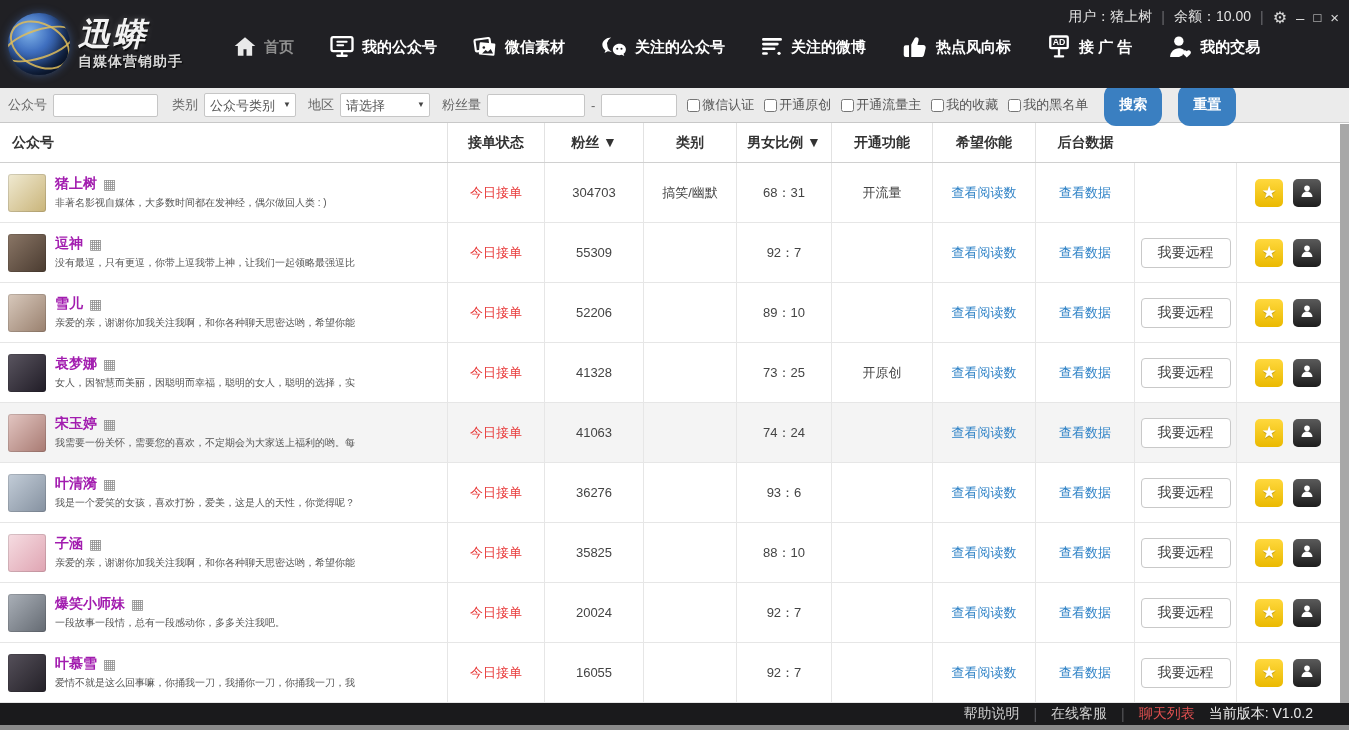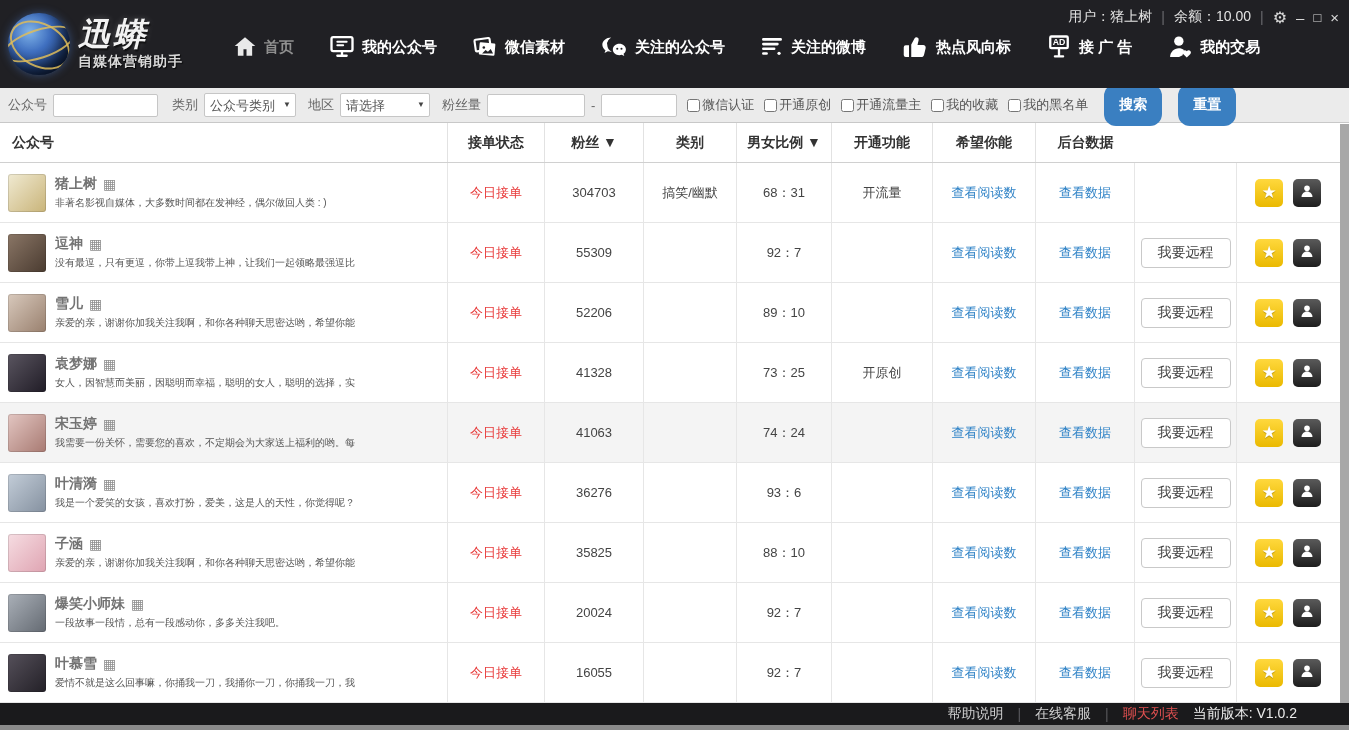--- a/index.html
+++ b/index.html
@@ -62,39 +62,39 @@
   .thead .th:last-child { border-right:none; }
 
   .trow { height:60px; border-bottom:1px solid #e6e6e6; background:#fff; font-size:13px; color:#444; }
   .trow.hl { background:#f4f4f4; }
   .td { display:flex; align-items:center; justify-content:center; border-right:1px solid #e6e6e6; overflow:hidden; }
   .td:last-child { border-right:none; }
   .td-account { justify-content:flex-start; padding:0 10px 0 8px; gap:9px; }
   .avatar { width:38px; height:38px; border-radius:3px; flex:0 0 38px; box-shadow:inset 0 0 0 1px rgba(0,0,0,.12); }
   .acc-text { display:flex; flex-direction:column; gap:3px; min-width:0; }
   .acc-name-line { display:flex; align-items:center; gap:6px; }
-  .acc-name { font-size:14px; font-weight:bold; color:#737373; cursor:pointer; white-space:nowrap; }
+  .acc-name { font-size:14px; font-weight:bold; color:#a21caf; cursor:pointer; white-space:nowrap; }
   .qr { color:#8e8e8e; font-size:14px; line-height:14px; }
   .acc-desc { font-size:10px; color:#555; white-space:nowrap; overflow:hidden; text-overflow:clip; max-width:360px; }
   .status { color:#e83a3a; }
   .link { color:#2e82c6; cursor:pointer; }
   .btn-remote { width:90px; height:30px; background:#fff; border:1px solid #c9c9c9; border-radius:4px;
                 font-size:14px; color:#444; cursor:pointer; }
   .ops { gap:10px; }
   .op-star { width:28px; height:28px; border-radius:5px; border:none; cursor:pointer;
              background:linear-gradient(180deg,#ffd83d,#eab900); color:#fff; font-size:17px; line-height:28px;
              text-shadow:0 1px 1px rgba(0,0,0,.25); padding:0; }
   .op-person { width:28px; height:28px; border-radius:5px; border:none; cursor:pointer;
                background:linear-gradient(180deg,#5a5a5a,#1d1d1d); display:flex; align-items:center; justify-content:center; }
 
   .scrollbar { position:absolute; right:0; top:124px; width:9px; height:579px; background:#a8a8a8; cursor:pointer; }
 
   
   .footer { height:22px; background:#1a1a1c; display:flex; align-items:center; justify-content:flex-end;
-            gap:14px; padding-right:52px; font-size:14px; color:#cfcfcf; }
+            gap:14px; padding-right:36px; font-size:14px; color:#cfcfcf; }
   .footer .fsep { color:#58585c; }
   .footer .red { color:#e05050; }
   .footer .ver { color:#ececec; }
   .bottom-strip { height:5px; background:#8a8a8a; }
 </style>
 </head>
 <body>
 
 <div class="window">
 

